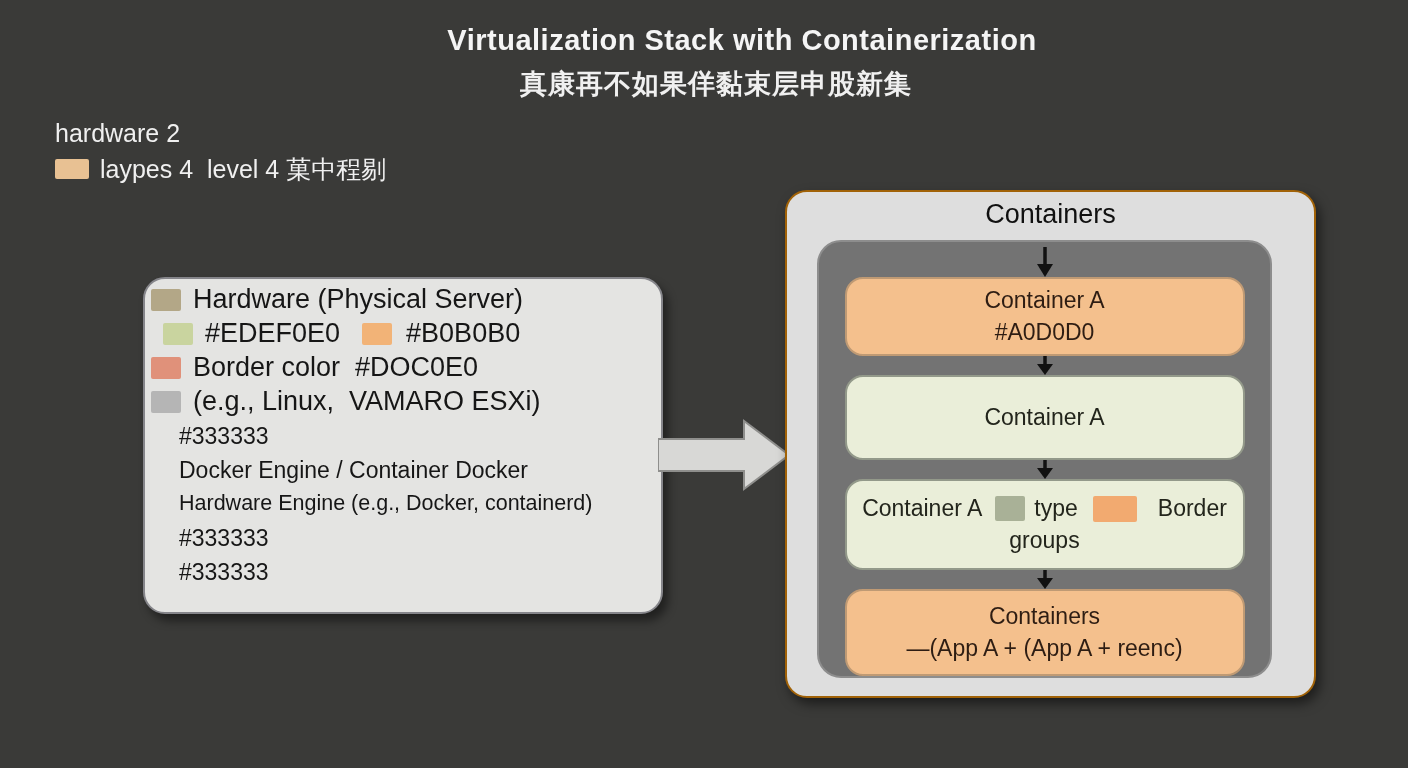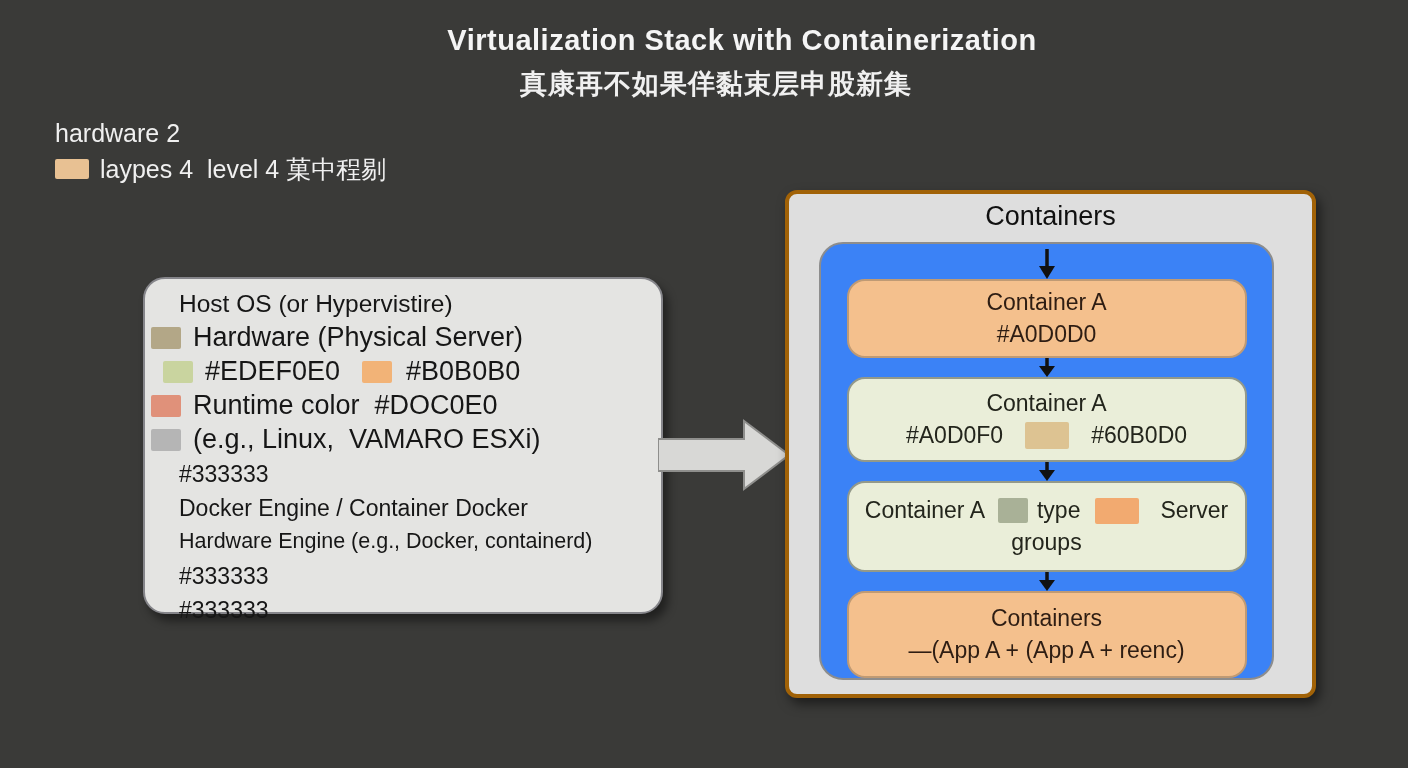--- a/index.html
+++ b/index.html
@@ -57,30 +57,30 @@
   .host-swatch.mid{margin-left:22px;margin-right:14px;}
   .host-line{
     font-size:23px;height:25px;margin:4px 0 9px 28px;white-space:pre;
   }
   .host-line.small{font-size:21.5px;}
   
   .flow-arrow{position:absolute;left:658px;top:417px;}
   
   .containers-panel{
     position:absolute;left:785px;top:190px;width:531px;height:508px;
-    background:#dedede;border:4px solid #a16207;border-radius:12px;
+    background:#dedede;border:2px solid #a16207;border-radius:22px;
     box-sizing:border-box;box-shadow:4px 6px 12px rgba(0,0,0,.5);
   }
   .containers-title{
     position:absolute;top:7px;left:0;width:100%;
     text-align:center;font-size:27px;color:#101010;font-weight:500;
   }
   .containers-inner{
     position:absolute;left:30px;top:48px;width:455px;height:438px;
-    background:#3b82f6;border:2px solid #8d8d8d;border-radius:24px;
+    background:#737373;border:2px solid #8d8d8d;border-radius:24px;
     box-sizing:border-box;
     display:flex;flex-direction:column;align-items:center;
     padding-top:5px;
   }
   .cbox{
     width:400px;border-radius:18px;box-sizing:border-box;
     display:flex;flex-direction:column;align-items:center;justify-content:center;
     gap:5px;font-size:23px;
   }
   .cbox.orange{border:2px solid #bf9a74;color:#2e1d13;}
@@ -103,37 +103,36 @@
 
   <div class="legend">
     <div class="legend-line">hardware 2</div>
     <div class="legend-line">
       <span class="legend-swatch" style="background-color: rgb(232, 193, 147);"></span>
       <span>laypes 4  level 4 菓中程剔</span>
     </div>
   </div>
 
   <div class="host-box">
-    <div class="host-heading">Host OS (or Hypervistire)</div>
 
     <div class="host-row">
       <span class="host-swatch" style="background-color: rgb(179, 167, 135);"></span>
       <span>Hardware (Physical Server)</span>
     </div>
 
     <div class="host-row">
       <span class="host-swatch inset" style="background-color: rgb(201, 212, 159);"></span>
       <span>#EDEF0E0</span>
       <span class="host-swatch mid" style="background-color: rgb(242, 179, 119);"></span>
       <span>#B0B0B0</span>
     </div>
 
     <div class="host-row">
       <span class="host-swatch" style="background-color: rgb(224, 145, 122);"></span>
-      <span>Runtime color  #DOC0E0</span>
+      <span>Border color  #DOC0E0</span>
     </div>
 
     <div class="host-row">
       <span class="host-swatch" style="background-color: rgb(181, 181, 181);"></span>
       <span>(e.g., Linux,  VAMARO ESXi)</span>
     </div>
 
     <div class="host-line">#333333</div>
     <div class="host-line">Docker Engine / Container Docker</div>
     <div class="host-line small">Hardware Engine (e.g., Docker, containerd)</div>
@@ -162,39 +161,34 @@
         <div class="cbox-row">#A0D0D0</div>
       </div>
 
       <svg class="down-arrow" width="22" height="19" viewBox="0 0 22 19">
         <line x1="11" y1="0" x2="11" y2="9" stroke="#111" stroke-width="3.5"></line>
         <polygon points="3,8 19,8 11,19" fill="#111"></polygon>
       </svg>
 
       <div class="cbox green h86" style="background-color: rgb(234, 238, 217);">
         <div class="cbox-row">Container A</div>
-        <div class="cbox-row">
-          <span>#A0D0F0</span>
-          <span class="cbox-swatch sw-tan" style="background-color: rgb(221, 195, 146);"></span>
-          <span>#60B0D0</span>
-        </div>
       </div>
 
       <svg class="down-arrow" width="22" height="19" viewBox="0 0 22 19">
         <line x1="11" y1="0" x2="11" y2="9" stroke="#111" stroke-width="3.5"></line>
         <polygon points="3,8 19,8 11,19" fill="#111"></polygon>
       </svg>
 
       <div class="cbox green h92" style="background-color: rgb(234, 238, 217);">
         <div class="cbox-row">
           <span>Container A</span>
           <span class="cbox-swatch sw-sage" style="background-color: rgb(169, 177, 151);"></span>
           <span>type</span>
           <span class="cbox-swatch sw-orb" style="background-color: rgb(242, 170, 112);"></span>
-          <span>Server</span>
+          <span>Border</span>
         </div>
         <div class="cbox-row">groups</div>
       </div>
 
       <svg class="down-arrow" width="22" height="19" viewBox="0 0 22 19">
         <line x1="11" y1="0" x2="11" y2="9" stroke="#111" stroke-width="3.5"></line>
         <polygon points="3,8 19,8 11,19" fill="#111"></polygon>
       </svg>
 
       <div class="cbox orange h88" style="background-color: rgb(244, 192, 141);">

